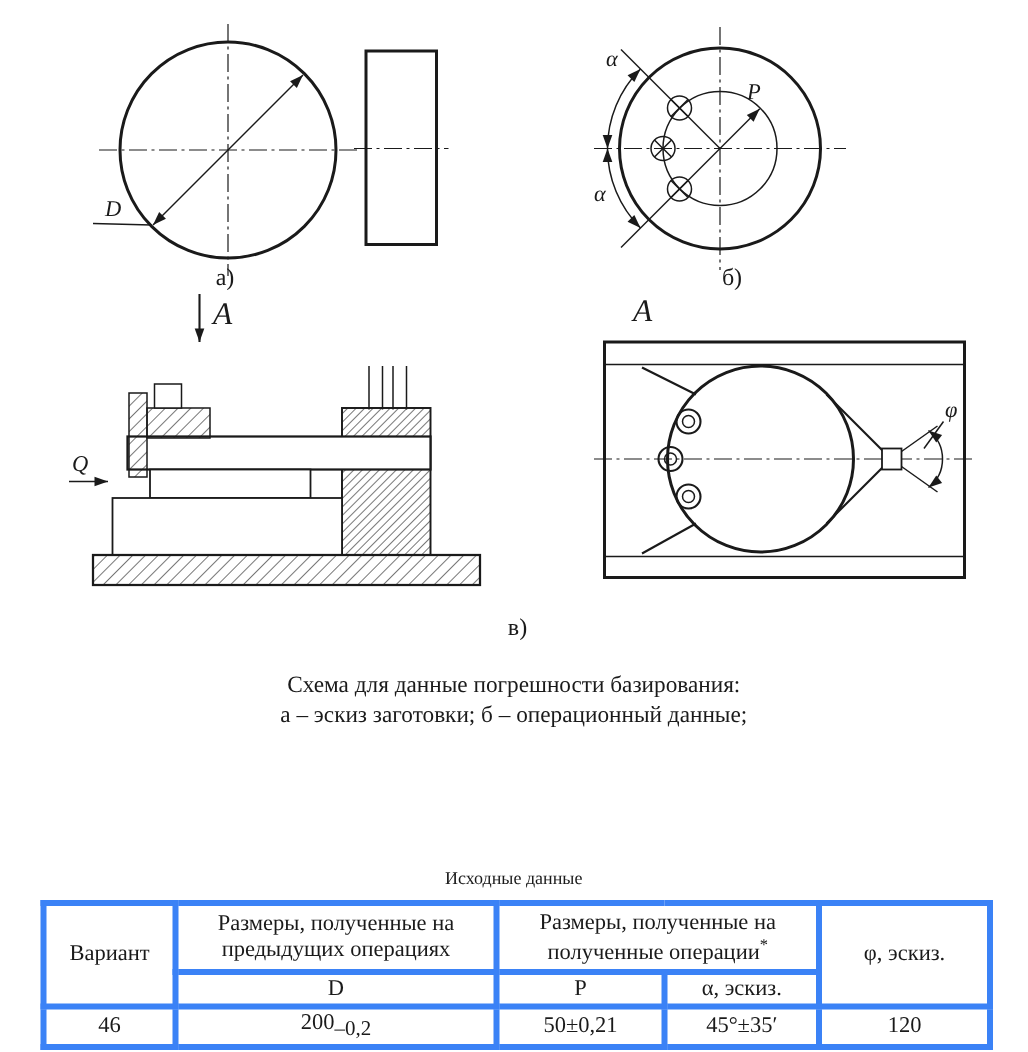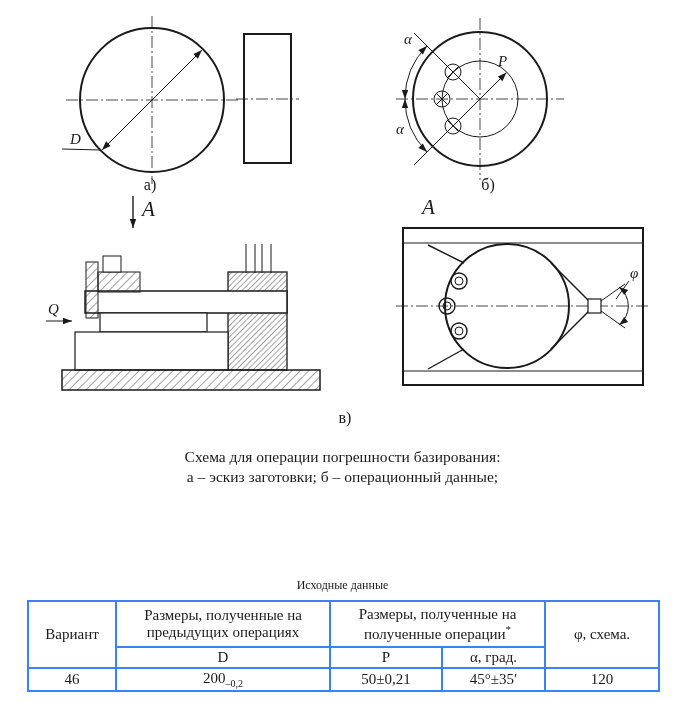--- a/index.html
+++ b/index.html
@@ -12,23 +12,23 @@
   .viewtxt{font-size:21px;font-style:italic;}
   .thick{stroke:#1a1a1a;stroke-width:2;fill:none;}
   .med{stroke:#1a1a1a;stroke-width:1.4;fill:none;}
   .thin{stroke:#1a1a1a;stroke-width:1;fill:none;}
   .cl{stroke:#1a1a1a;stroke-width:0.8;fill:none;stroke-dasharray:12 3 2 3;}
   .caption{position:absolute;top:447px;left:0;width:100%;text-align:center;
            font-size:15.5px;line-height:1.32;}
   .tbl-title{position:absolute;top:578px;left:0;width:100%;text-align:center;font-size:12px;}
   table.data{position:absolute;top:600px;left:27px;border-collapse:collapse;width:631px;
              table-layout:fixed;font-size:15px;}
-  table.data td{border:2px solid #3b82f6;text-align:center;vertical-align:middle;
+  table.data td{border:4px solid #3b82f6;text-align:center;vertical-align:middle;
                 padding:1px 3px;font-weight:normal;}
-  table.data sub{font-size:10px;}
+  table.data sub{font-size:14px;}
   table.data sup{font-size:11px;}
 </style>
 </head>
 <body>
 
 <div class="page">
 
   <svg class="figure-svg" width="685" height="435" viewBox="0 0 685 435">
     <defs>
       <pattern id="hatch" width="6" height="6" patternUnits="userSpaceOnUse" patternTransform="rotate(45)">
@@ -151,47 +151,47 @@
       <line class="thin" x1="601" y1="311" x2="625" y2="328"></line>
       <path class="thin" d="M619,287 A24 24 0 0 1 619,325" marker-start="url(#arr)" marker-end="url(#arr)"></path>
       <line class="thin" x1="629" y1="281" x2="616" y2="299"></line>
       <text class="dimtxt" x="630" y="278">φ</text>
     </g>
 
     <text class="lbl" x="345" y="423" text-anchor="middle">в)</text>
   </svg>
 
   <div class="caption">
-    <div>Схема для операции погрешности базирования:</div>
+    <div>Схема для данные погрешности базирования:</div>
     <div>а – эскиз заготовки; б – операционный данные;</div>
   </div>
 
   <div class="tbl-title">Исходные данные</div>
 
   <table class="data">
     <colgroup>
       <col style="width:88px">
         <col style="width:214px">
         <col style="width:112px">
       <col style="width:103px">
         <col style="width:114px">
     </colgroup>
     <tbody>
       <tr style="height:46px;">
         <td rowspan="2">Вариант</td>
         <td>Размеры, полученные на предыдущих операциях</td>
         <td colspan="2">
           <span>Размеры, полученные на полученные операции</span><sup>*</sup>
         </td>
-        <td rowspan="2">φ, схема.</td>
+        <td rowspan="2">φ, эскиз.</td>
       </tr>
       <tr style="height:21px;">
         <td>D</td>
         <td>Р</td>
-        <td>α, град.</td>
+        <td>α, эскиз.</td>
       </tr>
       <tr style="height:23px;font-family:Liberation Serif, serif;">
         <td>46</td>
         <td>
           <span>200</span><sub>–0,2</sub>
         </td>
         <td>50±0,21</td>
         <td>45°±35′</td>
         <td>120</td>
       </tr>

